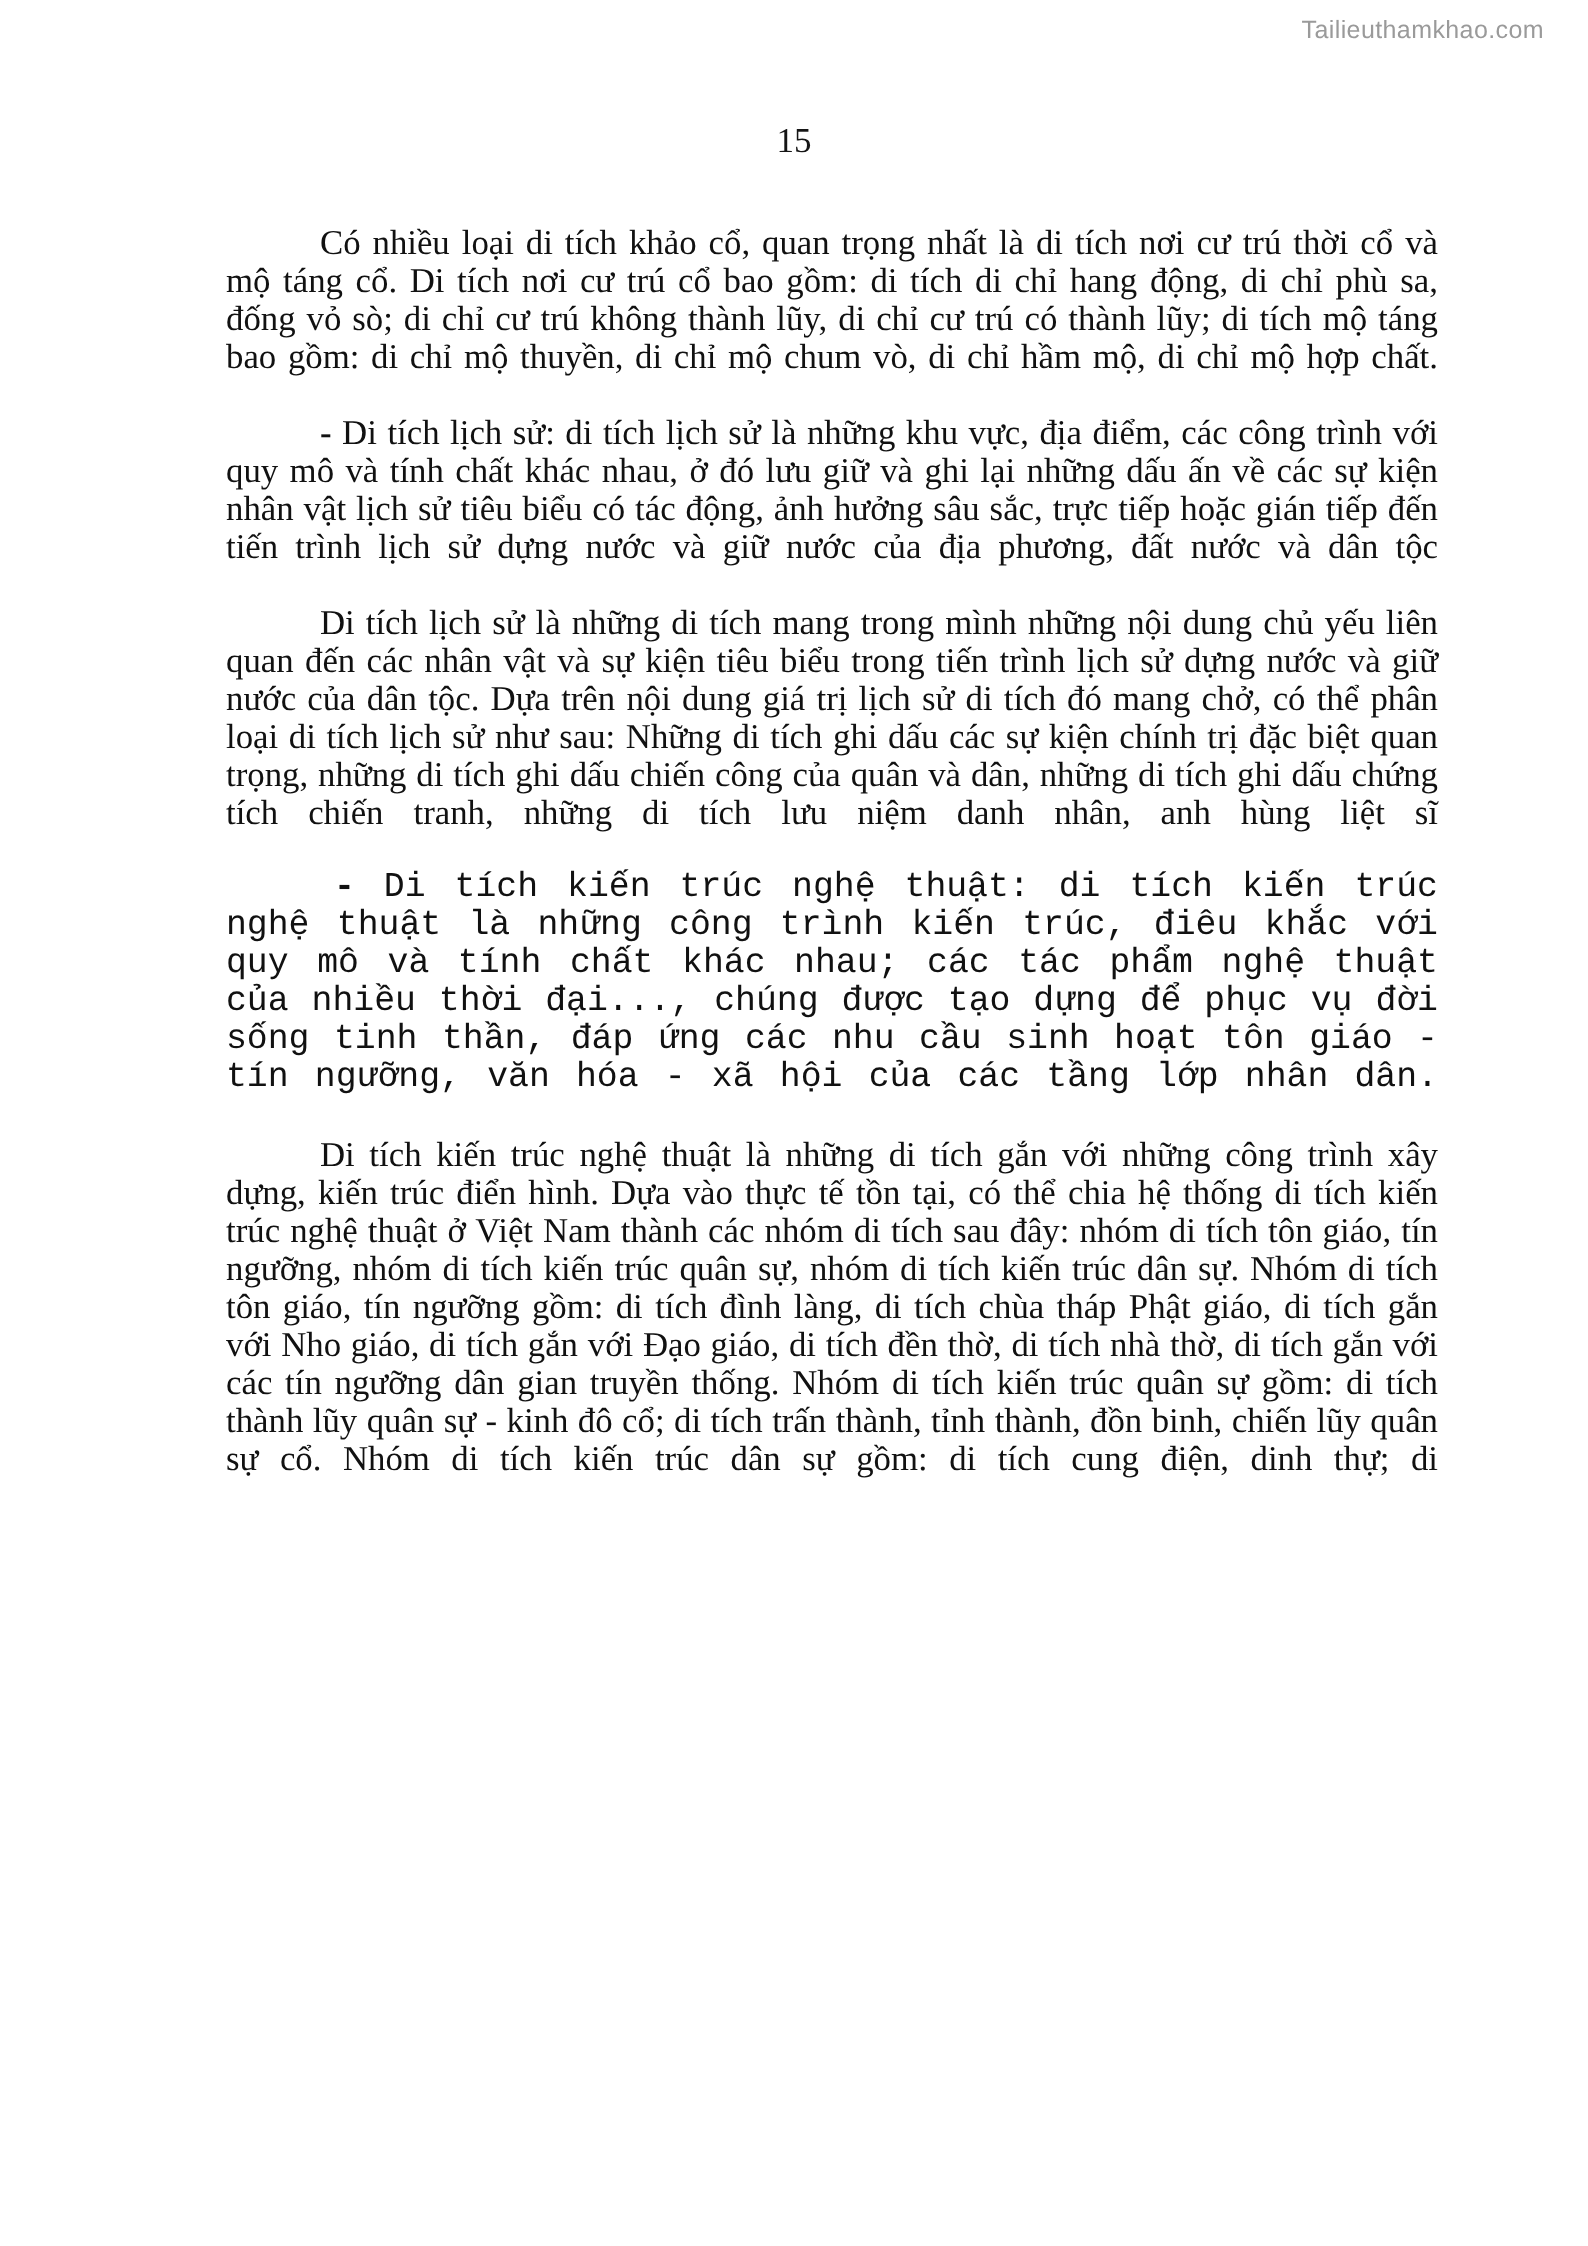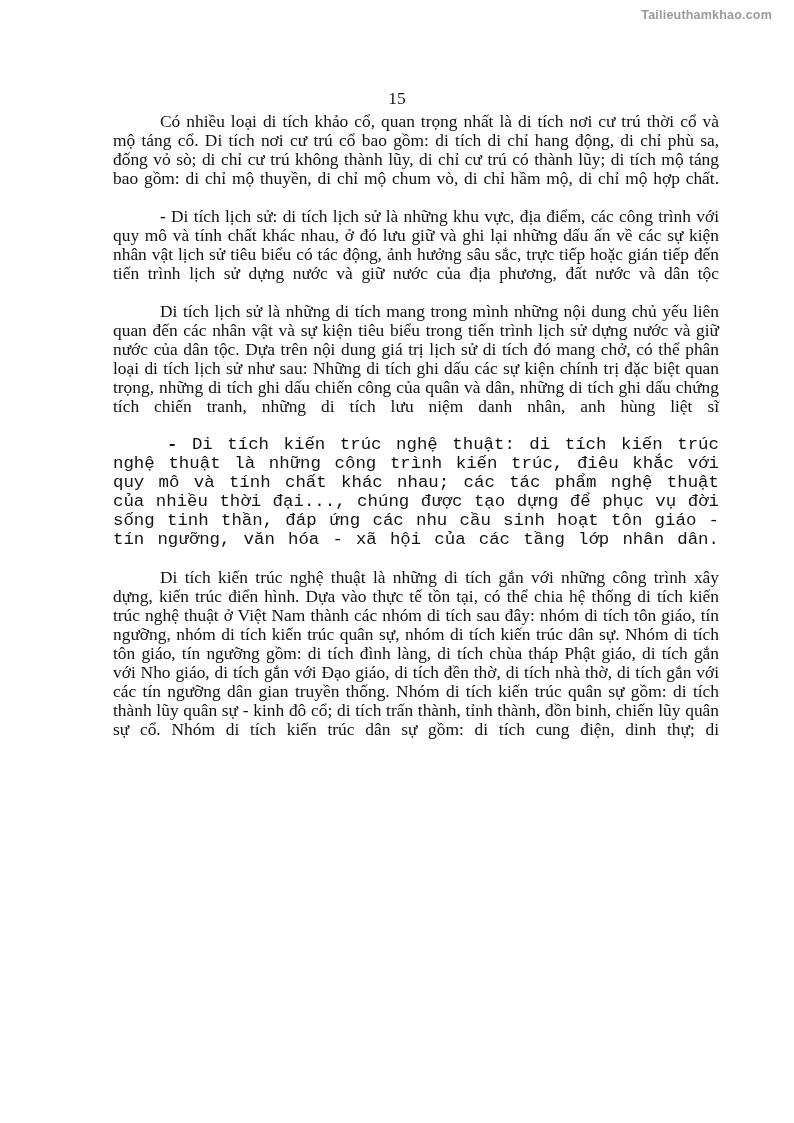--- a/index.html
+++ b/index.html
@@ -24,34 +24,32 @@
   .watermark {
     position: absolute;
     top: 8px;
     right: 22px;
     font-family: "Liberation Sans", "DejaVu Sans", sans-serif;
     font-size: 12.5px;
     letter-spacing: 0.2px;
     color: #9a9a9a;
     white-space: nowrap;
     user-select: none;
-    font-weight: bold;
   }
 
   
   .page-number {
     position: absolute;
     top: 62px;
     left: 0;
     width: 794px;
     text-align: center;
     font-size: 17.5px;
     line-height: 1;
     color: #151515;
-    margin-top: 28px;
   }
 
   
   .content {
     position: absolute;
     top: 112px;
     left: 113px;
     width: 606px;
   }
 

